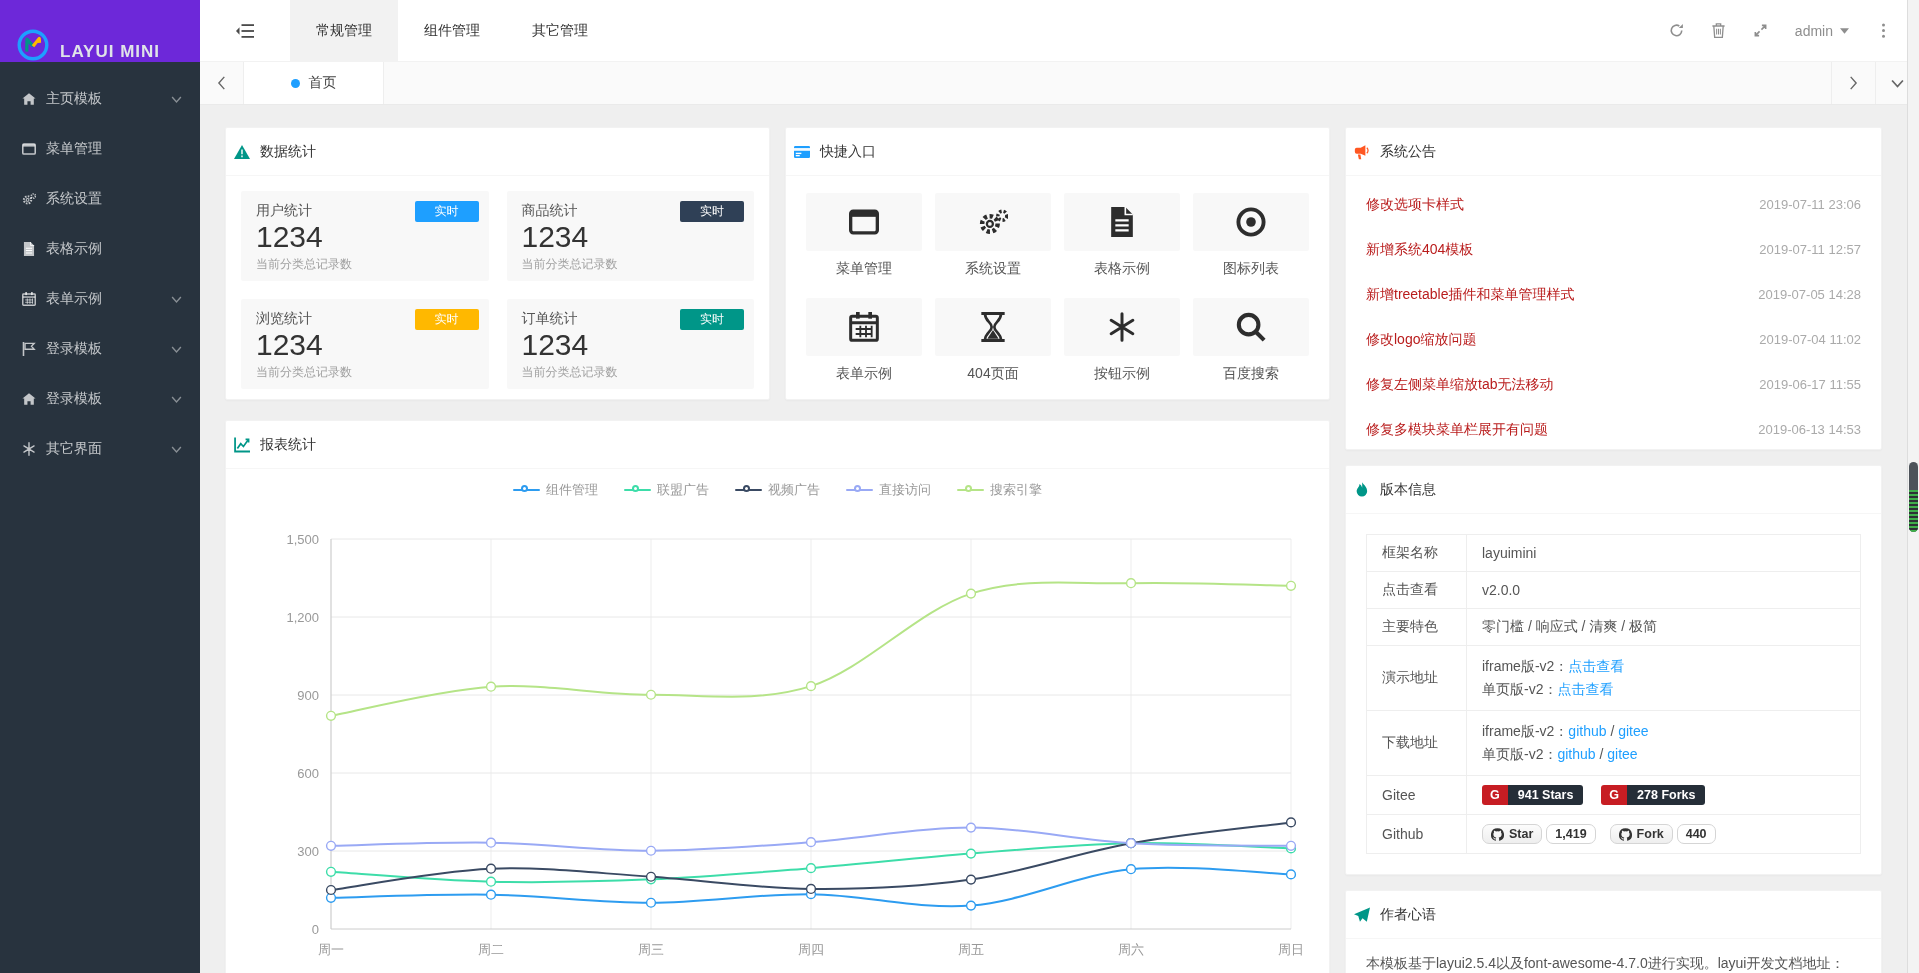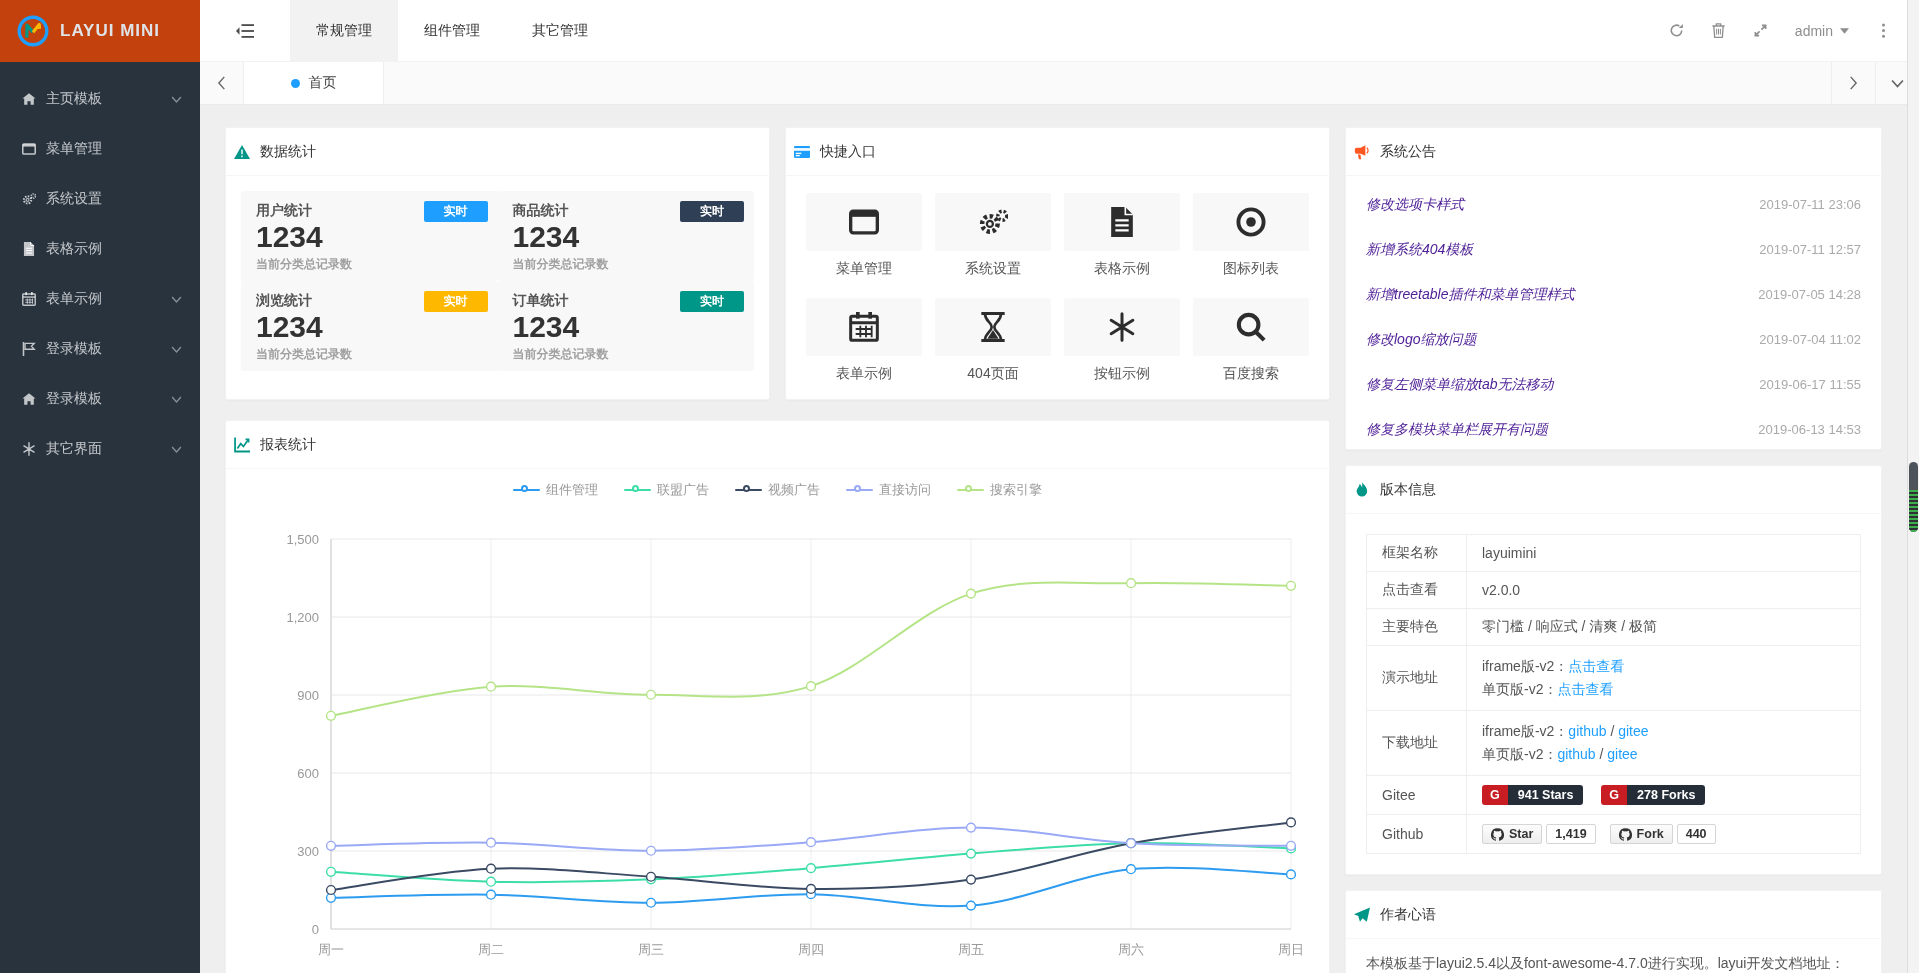--- a/index.html
+++ b/index.html
@@ -2,21 +2,21 @@
 <html><head>
 <meta charset="utf-8">
 <style>
   * { margin:0; padding:0; box-sizing:border-box; }
   html,body { width:1919px; height:973px; overflow:hidden; background:#efefef;
     font-family:"Liberation Sans","DejaVu Sans",sans-serif; font-size:14px; color:#555; }
   svg { display:block; }
 
   
   .sidebar { position:absolute; left:0; top:0; bottom:0; width:200px; background:#28333E; z-index:20; }
-  .logo { height:62px; display:flex; align-items:center; gap:10px; padding-left:16px; background:#c2410c; cursor:pointer; }
+  .logo { height:62px; display:flex; align-items:flex-end; gap:10px; padding-left:16px; background:#6d28d9; cursor:pointer; }
   .logo-mark svg { width:34px; height:34px; }
   .logo-text { color:#dfe3e8; font-size:17px; font-weight:bold; letter-spacing:1px; }
   .menu { padding-top:12px; }
   .menu-item { height:50px; display:flex; align-items:center; padding:0 18px 0 22px; color:rgba(255,255,255,.72); cursor:pointer; }
   .mi-icon { width:24px; display:flex; }
   .mi-icon svg { width:14px; height:14px; }
   .mi-label { flex:1; font-size:14px; }
   .mi-arrow { color:rgba(255,255,255,.45); }
   .mi-arrow svg { width:11px; height:7px; }
 
@@ -55,21 +55,21 @@
   .card { background:#fff; border:1px solid #f2f2f2; border-radius:2px; box-shadow:0 1px 2px rgba(0,0,0,.03); overflow:hidden; }
   .card-hd { height:48px; display:flex; align-items:center; gap:10px; padding:0 8px; border-bottom:1px solid #f6f6f6; }
   .hd-title { font-size:14px; color:#333; }
   .hd-icon { display:flex; }
   .hd-icon svg { width:16px; height:16px; }
   .c-teal { color:#009688; } .c-blue { color:#1E9FFF; } .c-red { color:#FF5722; }
 
   
   .row2 { display:flex; gap:15px; }
   .row2 .card { flex:1; height:273px; }
-  .stats-grid { display:grid; grid-template-columns:1fr 1fr; gap:0; padding:15px;font-weight:bold; }
+  .stats-grid { display:grid; grid-template-columns:1fr 1fr; gap:18px; padding:15px; }
   .stat-box { position:relative; background:#f8f8f8; border-radius:2px; height:90px; padding:11px 15px; }
   .stat-label { font-size:14px; color:#555; }
   .stat-value { font-size:30px; color:#333; line-height:1.15; }
   .stat-desc { font-size:12px; color:#a0a0a0; margin-top:1px; }
   .badge { position:absolute; top:10px; right:10px; color:#fff; font-size:12px; padding:2px 20px; border-radius:2px; cursor:default; }
 
   
   .q-grid { display:grid; grid-template-columns:repeat(4,1fr); gap:20px 13px; padding:17px 20px; }
   .q-item { cursor:pointer; text-align:center; }
   .q-tile { height:58px; background:#f8f8f8; border-radius:2px; display:flex; align-items:center; justify-content:center; color:#2d2d2d; }
@@ -82,35 +82,35 @@
   .lg-item { display:inline-flex; align-items:center; gap:6px; margin:0 13px; color:#999; font-size:13px; cursor:pointer; }
   .lg-mark { position:relative; width:27px; height:12px; }
   .lg-line { position:absolute; left:0; right:0; top:5px; height:2px; background:currentColor; border-radius:1px; }
   .lg-circle { position:absolute; left:8px; top:1px; width:7px; height:7px; border:2px solid currentColor; border-radius:50%; background:#fff; }
   .chart-wrap { padding:0 20px; }
 
   
   .ann-card { height:323px; }
   .ann-list { padding:6px 0; }
   .ann-row { height:45px; display:flex; align-items:center; justify-content:space-between; padding:0 20px; cursor:pointer; }
-  .ann-title { font-size:14px; color:#4c1d95;font-style:italic; }
+  .ann-title { font-size:14px; color:#b91c1c; }
   .ann-date { font-size:13px; color:#aaa; }
 
   
   .ver-card { margin-top:15px; }
   .ver-table { width:calc(100% - 40px); margin:20px; border-collapse:collapse; }
   .ver-table td { border:1px solid #eee; padding:9px 15px; font-size:14px; color:#555; }
   .v-lbl { width:100px; }
   .v-line { line-height:1.65; }
   .lnk { color:#1E9FFF; text-decoration:none; cursor:pointer; }
   .gitee-badge { display:inline-flex; margin-right:18px; font-size:12.5px; font-weight:bold; cursor:pointer; vertical-align:middle; }
   .gb-g { background:#C71D23; color:#fff; padding:3px 8px; border-radius:3px 0 0 3px; }
   .gb-t { background:#252E38; color:#fff; padding:3px 10px; border-radius:0 3px 3px 0; }
   .gh-widget { display:inline-flex; margin-right:14px; vertical-align:middle; cursor:pointer; }
-  .gh-btn,.gh-count { border:1px solid #d5d5d5; font-size:12.5px; font-weight:bold; color:#333; padding:2px 8px; border-radius:2px; display:inline-flex; align-items:center; gap:5px; }
+  .gh-btn,.gh-count { border:1px solid #d5d5d5; font-size:12.5px; font-weight:bold; color:#333; padding:2px 8px; border-radius:7px; display:inline-flex; align-items:center; gap:5px; }
   .gh-btn { background:linear-gradient(#fcfcfc,#eee); }
   .gh-btn svg { width:13px; height:13px; }
   .gh-count { background:#fff; margin-left:4px; }
 
   
   .author-card { margin-top:15px; height:180px; }
   .author-body { padding:13px 20px; font-size:14px; color:#555; line-height:1.7; }
 
   
   .scrollbar { position:absolute; right:0; top:0; bottom:0; width:12px; background:#f3f3f3; border-left:1px solid #ddd; z-index:30; }

